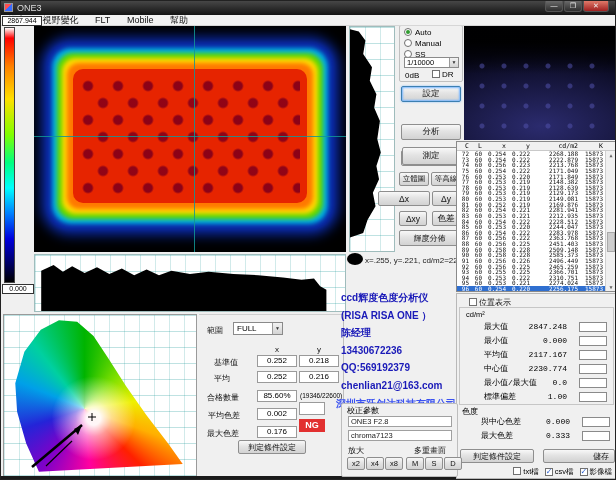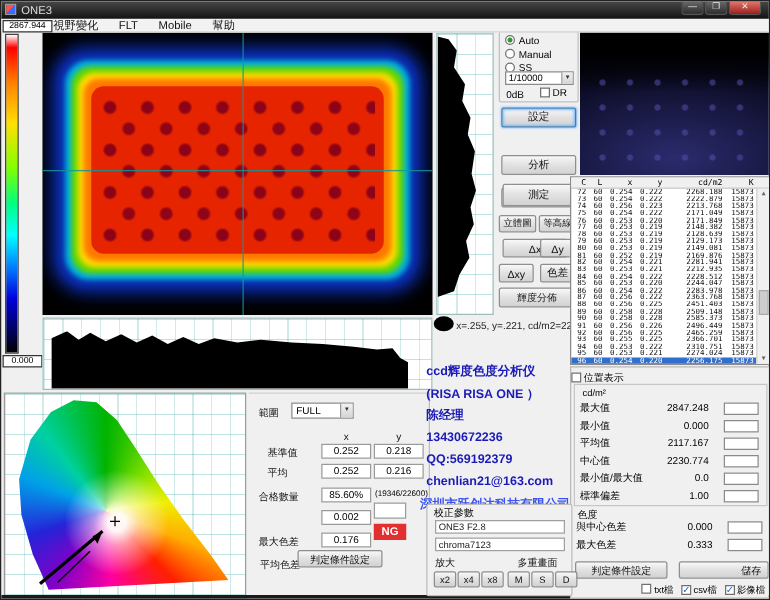--- a/index.html
+++ b/index.html
@@ -86,21 +86,21 @@
   .btn { position:absolute; background:linear-gradient(#f8f8f8,#e3e3e3 45%,#d2d2d2);
          border:1px solid #8e8e8e; border-radius:2px; font-size:8.5px; text-align:center;
          color:#111; font-family:"Liberation Sans",sans-serif; display:flex; align-items:center; justify-content:center; }
   .btn.focus { border:1px solid #3c7fb1; box-shadow:0 0 2px 1px #7ab8ff inset, 0 0 2px #7ab8ff; }
   #b-set{ left:400px; top:85px; width:60px; height:16px; }
   #b-cap{ left:400px; top:105px; width:60px; height:16px;margin-top:44px; }
   #b-ana{ left:400px; top:123px; width:60px; height:16px; }
   #b-mea{ left:401px; top:146px; width:58px; height:18px; }
   #b-st { left:398px; top:171px; width:30px; height:14px; font-size:7.5px;}
   #b-ct { left:430px; top:171px; width:30px; height:14px; font-size:7.5px;}
-  #b-dx { left:377px; top:190px; width:52px; height:15px;margin-left:24px; }
+  #b-dx { left:377px; top:190px; width:52px; height:15px; }
   #b-dy { left:431px; top:190px; width:28px; height:15px; }
   #b-dxy{ left:398px; top:210px; width:28px; height:15px; }
   #b-cd { left:431px; top:210px; width:28px; height:15px; }
   #b-ld { left:398px; top:229px; width:61px; height:16px; font-size:8px;}
 
   
   #preview { position:absolute; left:463px; top:25px; width:153px; height:114px;
     background:
       linear-gradient(to bottom, rgba(0,0,0,.95) 0 14%, rgba(0,0,0,0) 42%),
       radial-gradient(ellipse 130% 85% at 50% 88%, #2b2b6e 0%, #17173f 45%, #07071a 78%, #030310 100%);
@@ -119,24 +119,24 @@
   #tbody { position:absolute; left:0; top:9px; right:11px; bottom:0; overflow:hidden; }
   .trow { display:flex; height:5.64px; font-size:6px; line-height:5.6px; color:#111; }
   .trow.sel { background:#2f6fd0; color:#fff; }
   #tscroll { position:absolute; right:0; top:9px; bottom:0; width:11px; background:#f0f0f0; border-left:1px solid #d0d0d0; }
   #tthumb { position:absolute; left:1px; top:58%; width:8px; height:20px; background:#cdcdcd; border:1px solid #a9a9a9; }
   .sarrow { position:absolute; left:1px; width:8px; height:8px; font-size:5px; color:#666; text-align:center; line-height:8px; }
 
   
   #stats { position:absolute; left:455px; top:292px; width:161px; height:186px; background:#f0f0f0;
            border:1px solid #b8b8b8; z-index:2; }
-  #pos-row { position:absolute; left:0; top:3px; font-size:8px; }
+  #pos-row { position:absolute; left:12px; top:3px; font-size:8px; }
   #stats-box { position:absolute; left:2px; top:13px; width:155px; height:98px; border:1px solid #c6c6c6; }
   #unit-label { position:absolute; left:6px; top:2px; font-size:7.5px; }
-  .srow { position:absolute; left:4px; right:4px; height:12px; font-size:8px; line-height:12px; }
+  .srow { position:absolute; left:24px; right:4px; height:12px; font-size:8px; line-height:12px;font-family:Liberation Mono, monospace; }
   .srow .sval { position:absolute; right:42px; width:70px; text-align:right; font-size:8px; }
   .srow .sbox { position:absolute; right:2px; top:1px; width:28px; height:10px; background:#fff; border:1px solid #8a8a8a; }
   #chroma-label { position:absolute; left:5px; top:112px; font-size:8px; }
   #b-judge2 { left:3px; top:155px; width:74px; height:14px; font-size:8px; }
   #b-save  { left:86px; top:155px; width:72px; height:14px; font-size:8px;padding-left:44px; }
   #filechecks { position:absolute; right:4px; top:173px; font-size:7.5px; display:flex; gap:6px; }
 
   
   #cie { position:absolute; left:2px; top:313px; width:194px; height:165px;
          border:1px solid #9a9a9a; overflow:hidden; }
@@ -563,21 +563,21 @@
     <div class="rfield" style="left:100px; top:40px;">0.218</div>
 
     <div class="rlabel" style="left:15px; top:58px;">平均</div>
     <div class="rfield" style="left:58px; top:56px;">0.252</div>
     <div class="rfield" style="left:100px; top:56px;">0.216</div>
 
     <div class="rlabel" style="left:8px; top:77px;">合格數量</div>
     <div class="rfield" style="left:58px; top:75px;">85.60%</div>
     <div id="passdetail">(19346/22600)</div>
 
-    <div class="rlabel" style="left:9px; top:95px;margin-top:36px;">平均色差</div>
+    <div class="rlabel" style="left:9px; top:95px;">平均色差</div>
     <div class="rfield" style="left:58px; top:93px;">0.002</div>
 
     <div class="rlabel" style="left:8px; top:113px;">最大色差</div>
     <div class="rfield" style="left:58px; top:111px;">0.176</div>
 
     <div id="emptybox"></div>
     <div id="ngbox">NG</div>
     <div class="btn" id="b-judge1">判定條件設定</div>
   </div>
 

